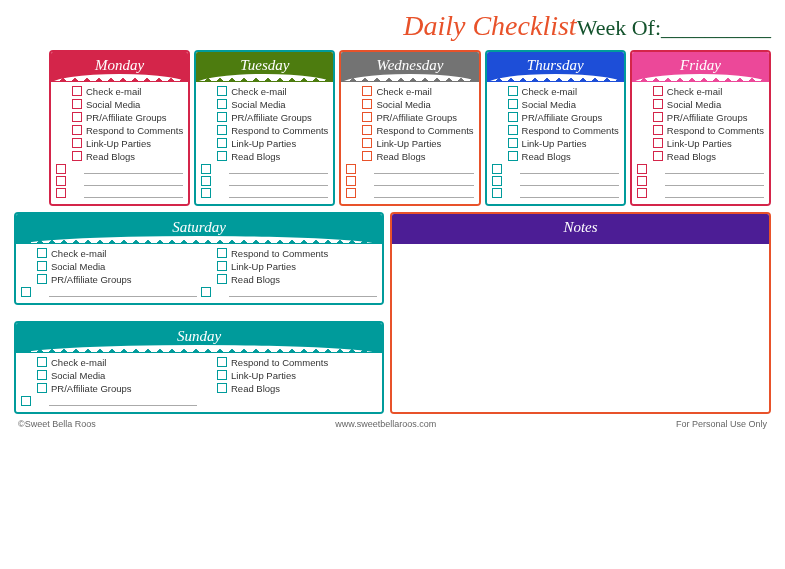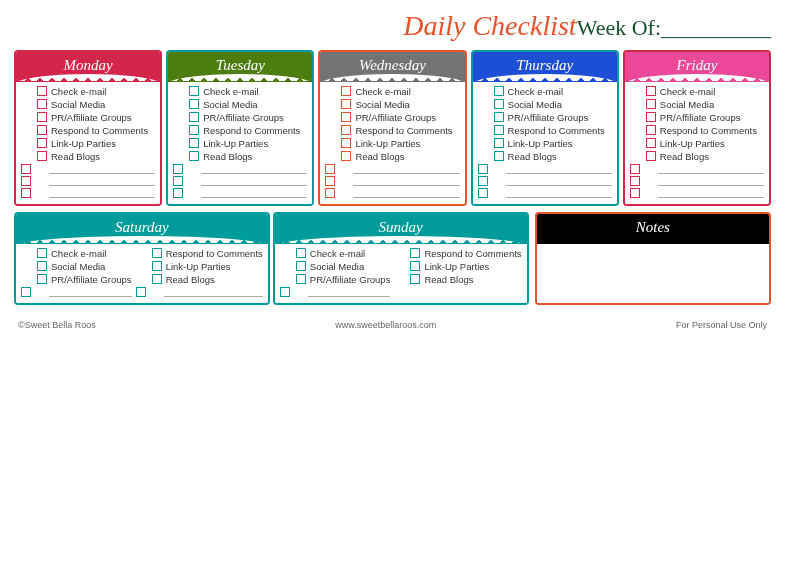--- a/index.html
+++ b/index.html
@@ -112,21 +112,21 @@
     .blank-box {
       width: 10px;
       height: 10px;
       border: 1.5px solid;
       display: inline-block;
       margin-right: 4px;
       flex-shrink: 0;
     }
 
     
-    .monday { border-color: #d4254a; }
+    .monday { border-color: #d4254a; margin-left: 35px; }
     .monday .day-header { background: #d4254a; }
     .monday .check-box { border-color: #d4254a; }
     .monday .blank-box { border-color: #d4254a; }
 
     .tuesday { border-color: #009b9b; }
     .tuesday .day-header { background: #4d7c0f; }
     .tuesday .check-box { border-color: #009b9b; }
     .tuesday .blank-box { border-color: #009b9b; }
 
     .wednesday { border-color: #e8522a; }
@@ -146,33 +146,33 @@
 
     
     .bottom-grid {
       display: flex;
       gap: 6px;
     }
 
     .left-bottom {
       flex: 0 0 370px;
       display: flex;
-      flex-direction: row;
-      gap: 3px;
+      flex-direction: column;
+      gap: 16px;
     }
 
     .right-bottom {
       flex: 1;
       border: 2px solid #e8522a;
       border-radius: 4px;
       overflow: hidden;
     }
 
     .notes-header {
-      background: #000000;
+      background: #4c1d95;
       text-align: center;
       color: #fff;
       font-size: 15px;
       font-family: 'Georgia', serif;
       font-style: italic;
       padding: 5px 2px 8px 2px;
       position: relative;
     }
 
     .notes-body {
@@ -199,21 +199,21 @@
       gap: 4px;
     }
     .two-col-body .col { flex: 1; }
 
     
     .footer {
       display: flex;
       justify-content: space-between;
       font-size: 9px;
       color: #666;
-      margin-top: 15px;
+      margin-top: 5px;
       padding: 0 4px;
     }
   </style>
 </head>
 <body>
 
 <div class="header">
   <div class="title">Daily Checklist</div>
   <div class="week-of">Week Of:__________</div>
 </div>

